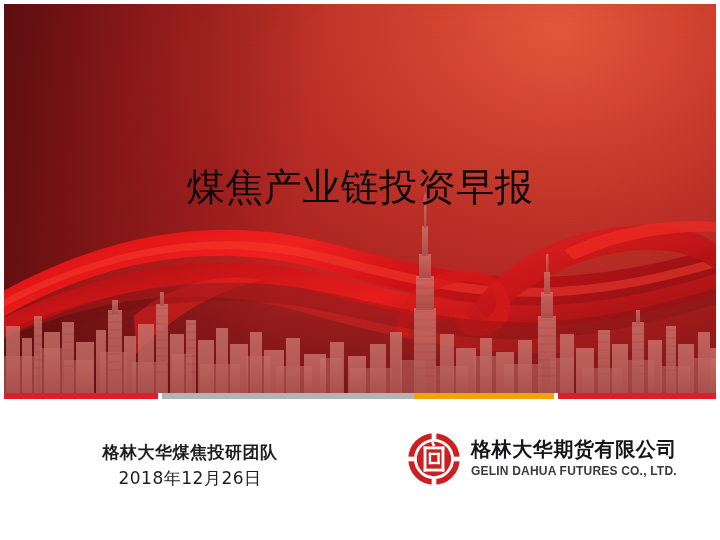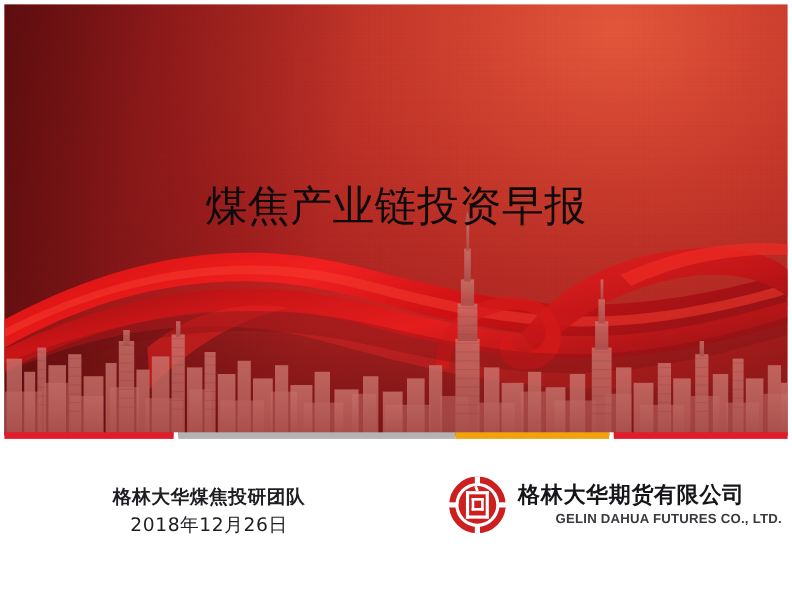--- a/index.html
+++ b/index.html
@@ -153,21 +153,20 @@
   }
   .brand-en {
     font-size: 12px;
     font-weight: 700;
     color: #3a3a3e;
     letter-spacing: .2px;
     line-height: 1.35;
     margin-top: 2px;
     white-space: nowrap;
     font-family: "Liberation Sans", sans-serif;
-    margin-left: 34px;
   }
 </style>
 </head>
 <body>
 
 <div class="slide">
 
   <div class="hero">
 
     <div class="hero-texture"></div>

